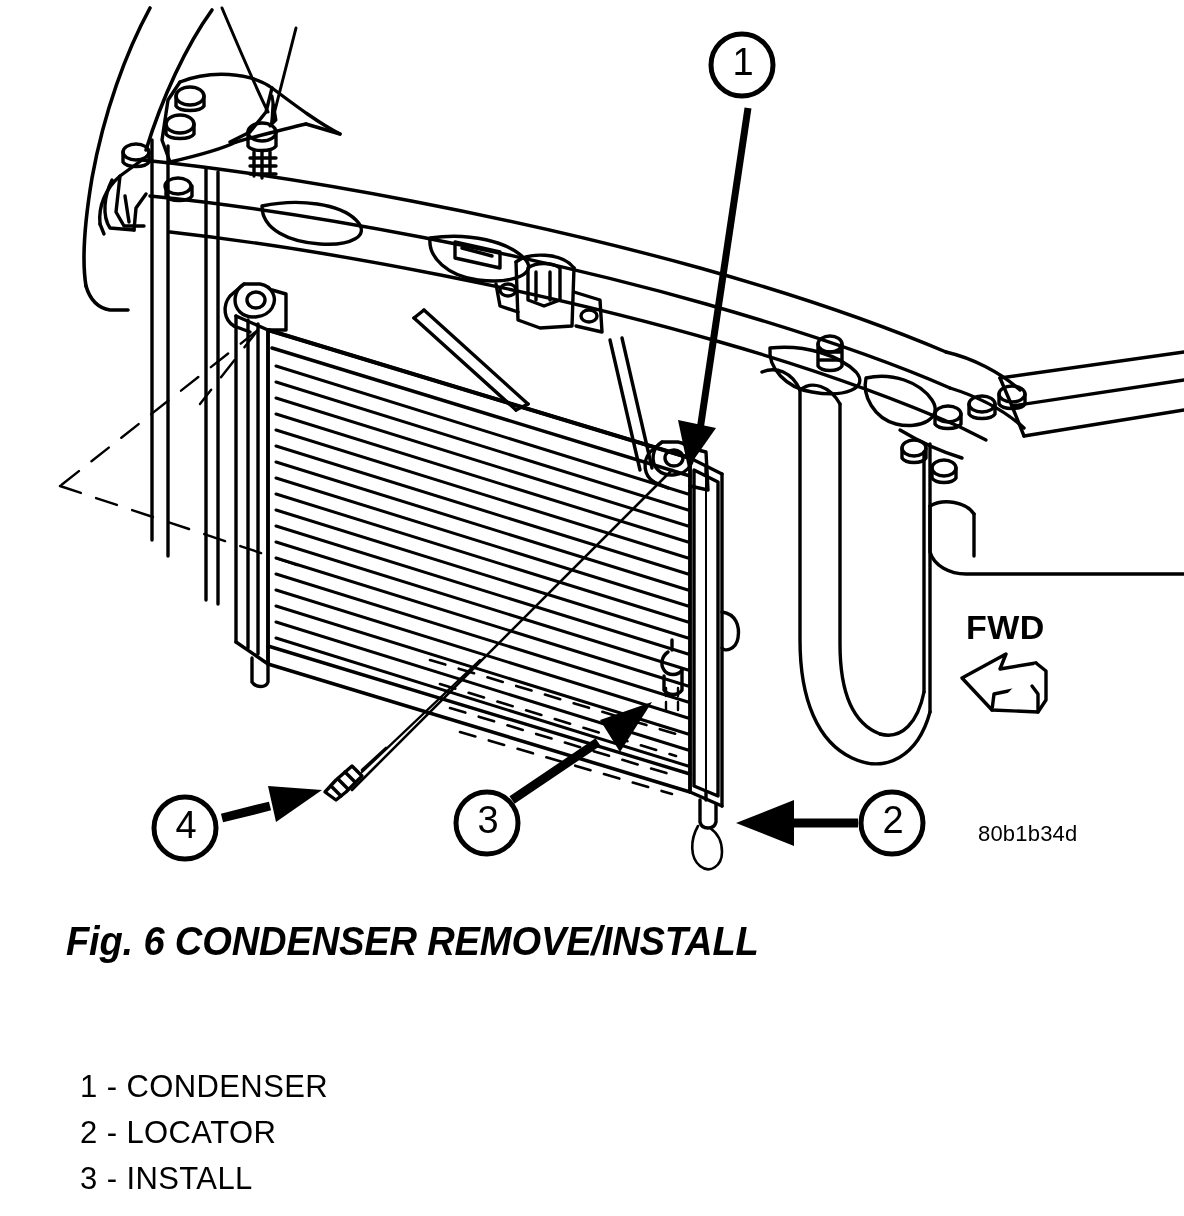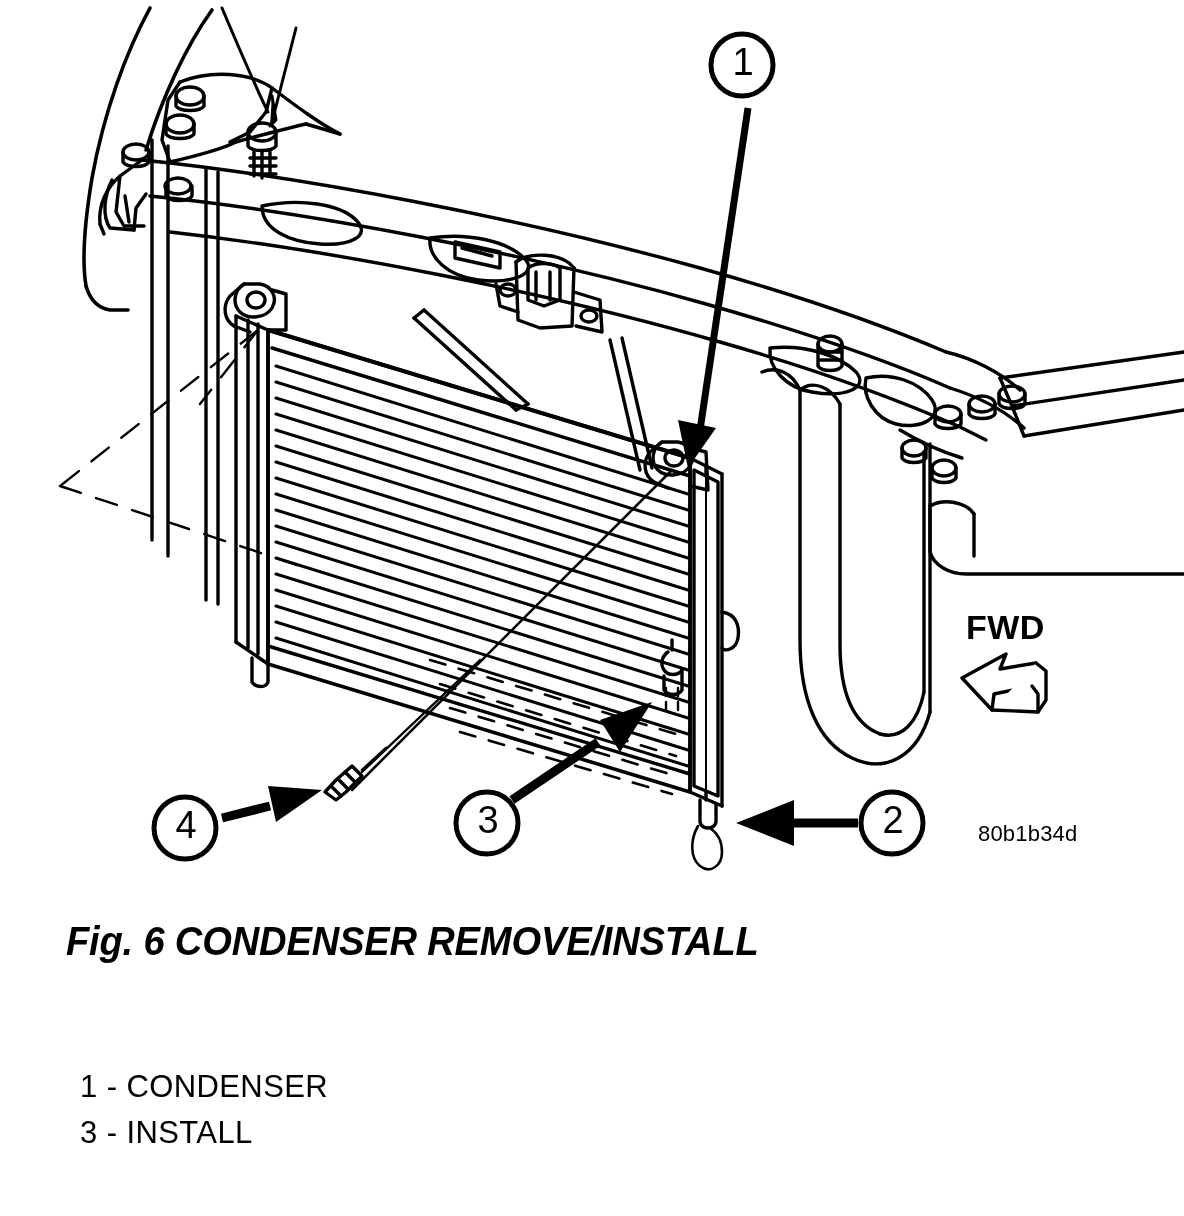--- a/index.html
+++ b/index.html
@@ -371,19 +371,24 @@
 
   <div class="fig-title">Fig. 6 CONDENSER REMOVE/INSTALL</div>
 
   <div class="legend-list">
     <div class="legend-item">
       <span class="legend-num">1</span>
       <span class="legend-dash">-</span>
       <span class="legend-label">CONDENSER</span>
     </div>
     <div class="legend-item">
+      <span class="legend-num">2</span>
+      <span class="legend-dash">-</span>
+      <span class="legend-label">LOCATOR</span>
+    </div>
+    <div class="legend-item">
       <span class="legend-num">3</span>
       <span class="legend-dash">-</span>
       <span class="legend-label">INSTALL</span>
     </div>
   </div>
 
 </div>
 
 </body></html>

